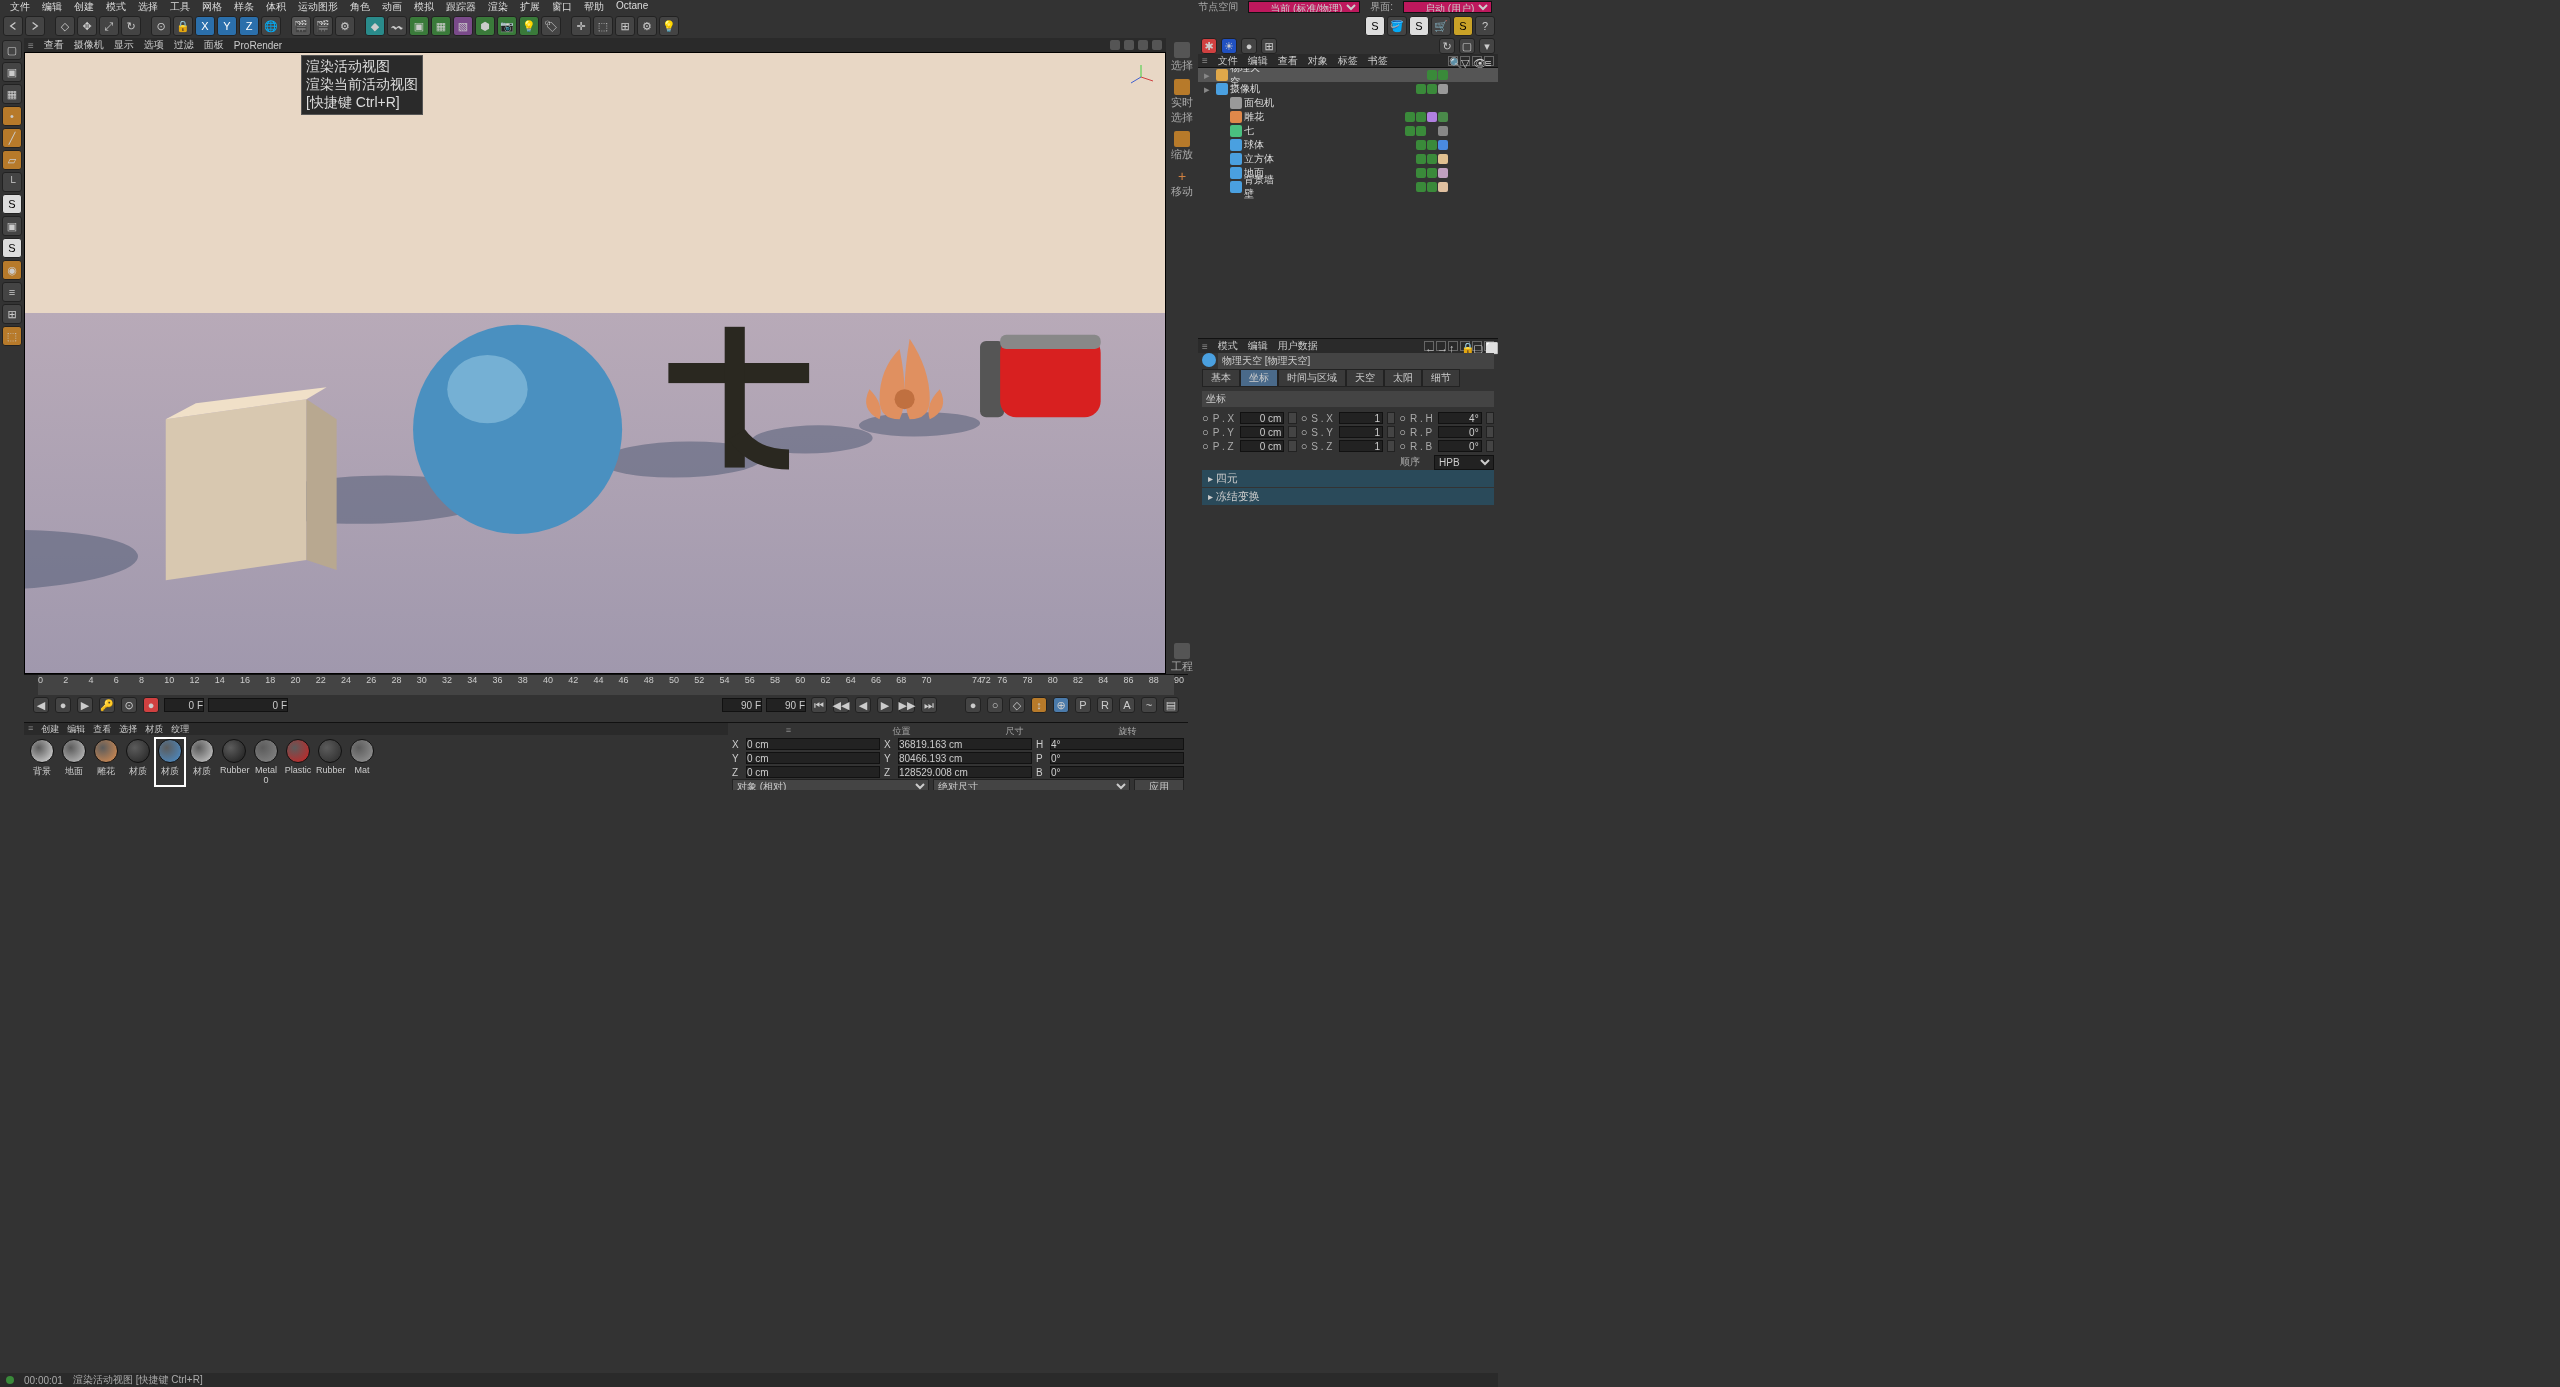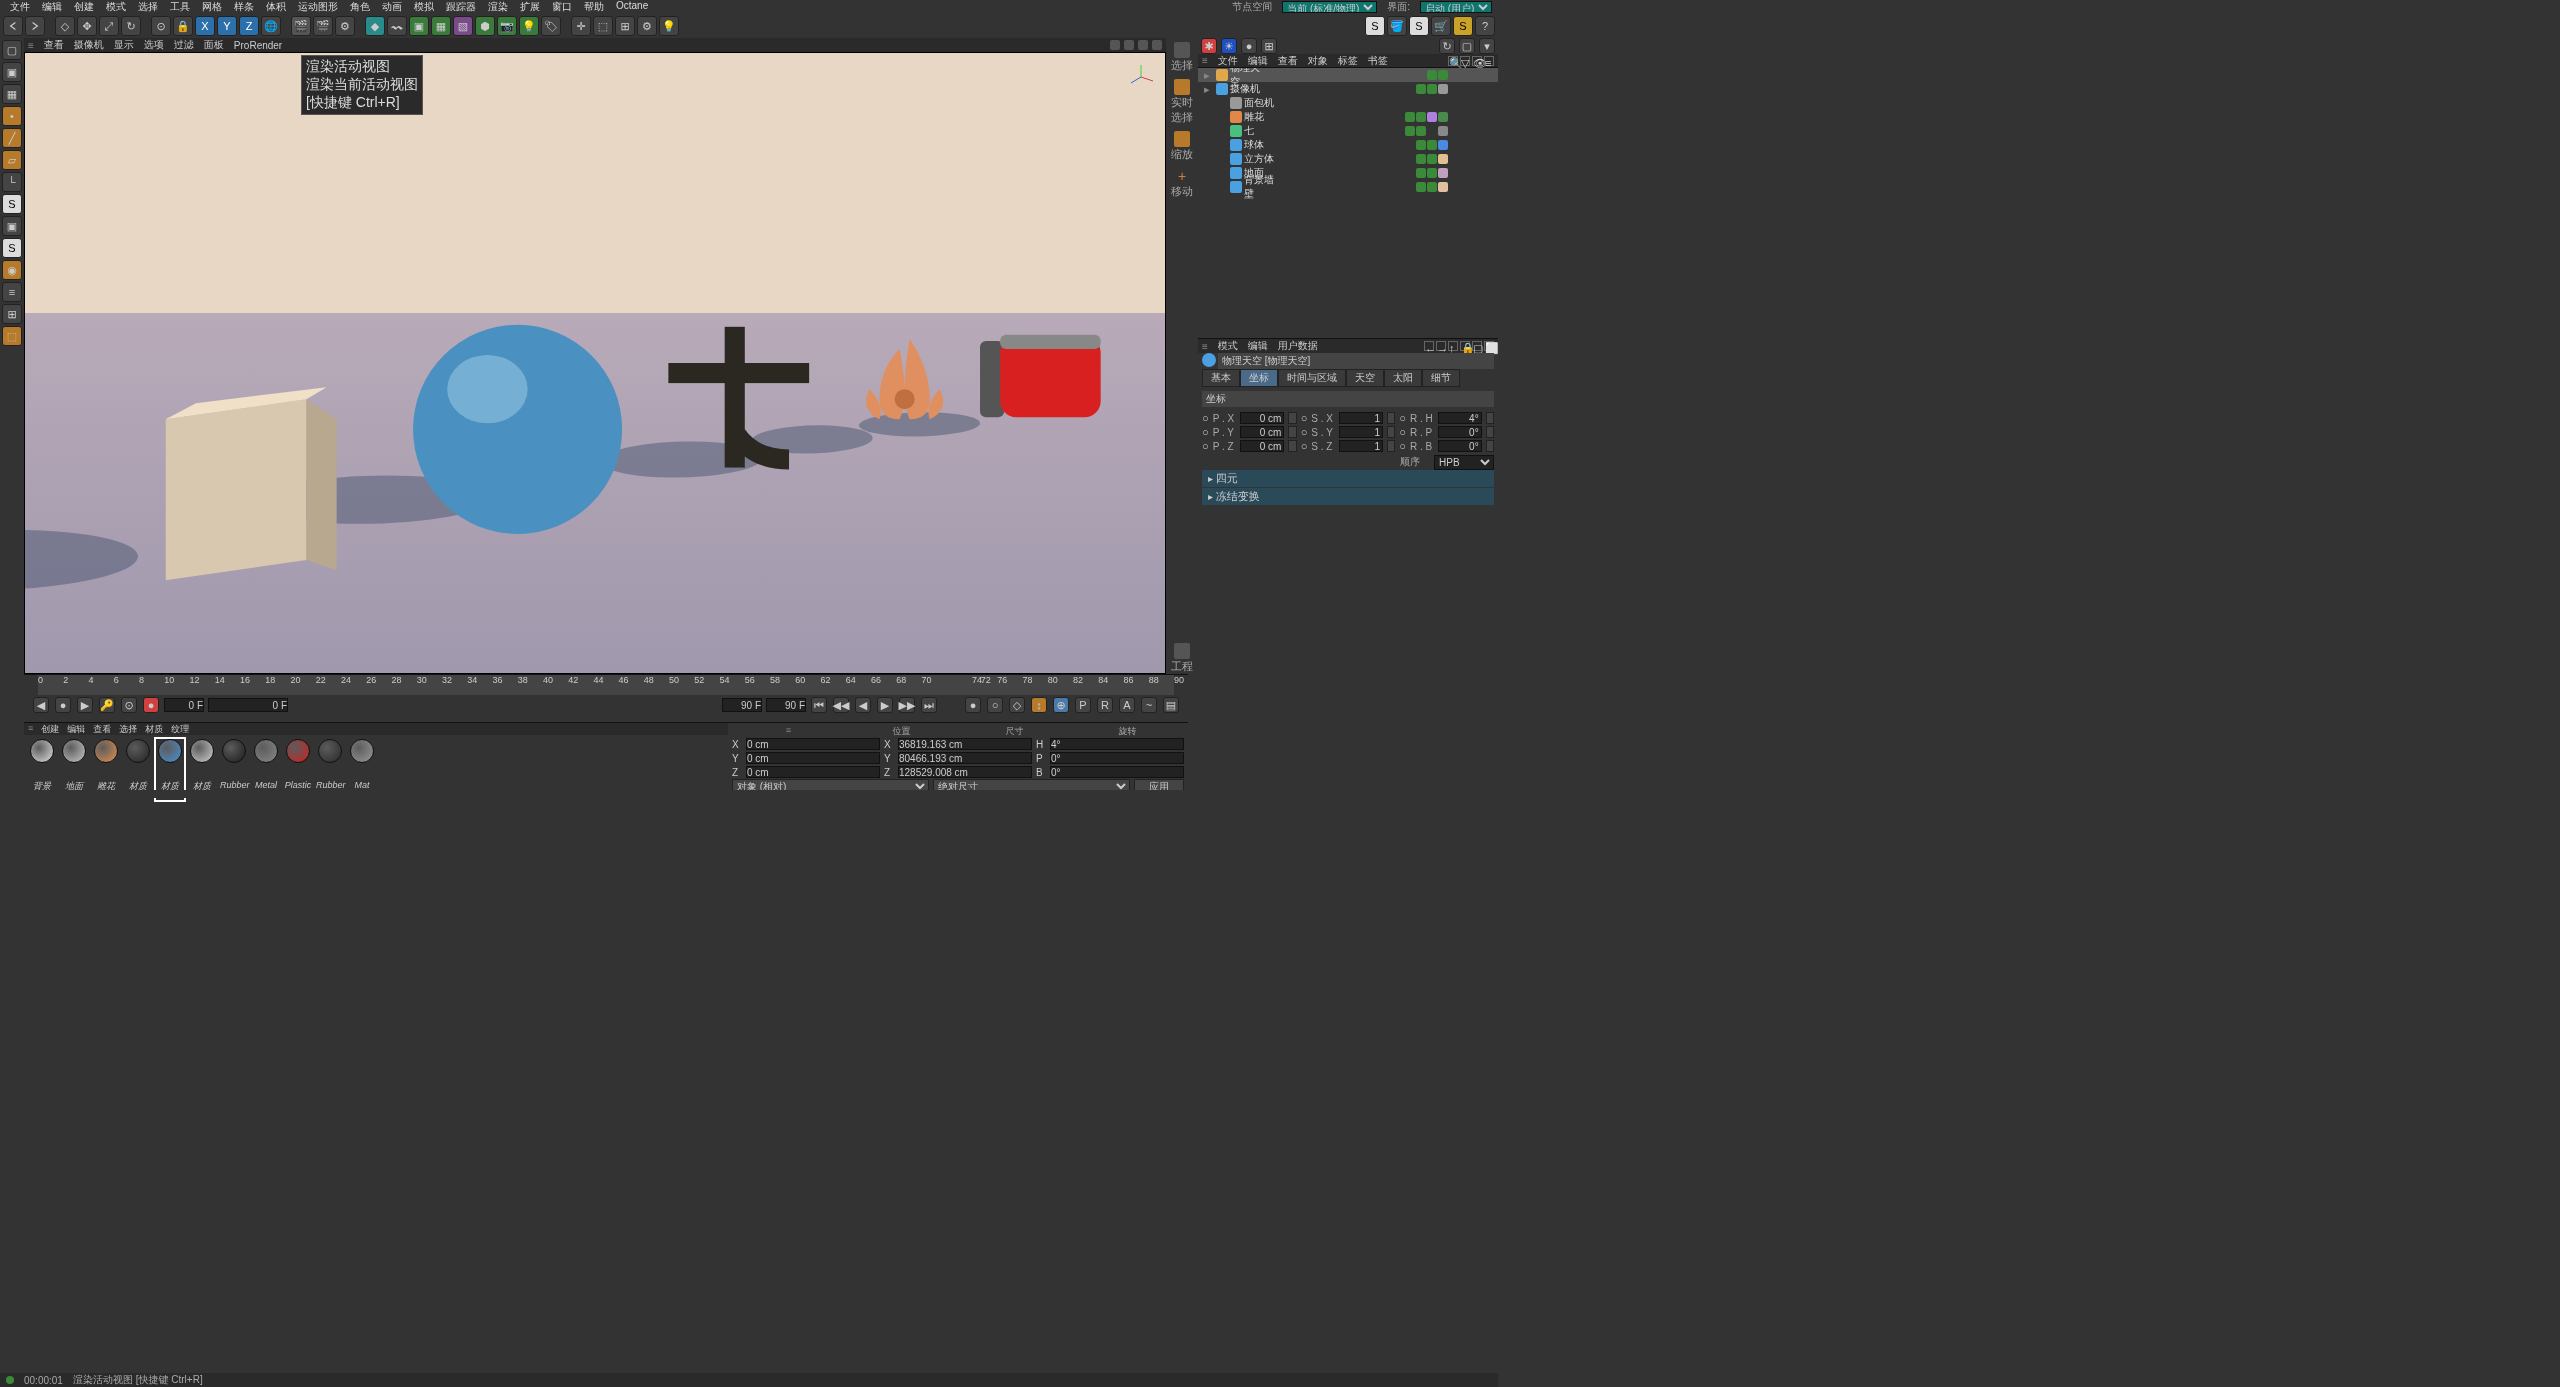--- a/index.html
+++ b/index.html
@@ -1,21 +1,21 @@
 <!DOCTYPE html>
 <html><head>
 <meta charset="utf-8">
 <style>
 * { margin: 0; padding: 0; box-sizing: border-box; font-family: "Microsoft YaHei", Arial, sans-serif; font-size: 11px; }
 body { background: #333; color: #ccc; overflow: hidden; width: 1498px; height: 812px; }
 .menubar { height: 14px; background: #333; display: flex; padding-left: 4px; }
 .menubar span { padding: 0 6px; font-size: 10px; color: #ddd; cursor: pointer; }
 .menubar .right { margin-left: auto; display: flex; align-items: center; gap: 4px; padding-right: 6px; }
 .menubar .right span { font-size: 10px; color: #aaa; }
-.menubar select { background: #0f766e; color: #ccc; border: 1px solid #111; font-size: 10px; height: 12px; }
+.menubar select { background: #be185d; color: #ccc; border: 1px solid #111; font-size: 10px; height: 12px; padding-left: 17px; }
 .toolbar { height: 24px; background: #333; display: flex; align-items: center; padding: 0 2px; }
 .tb-btn { width: 20px; height: 20px; margin: 0 1px; display: inline-flex; align-items: center; justify-content: center; background: #444; border: 1px solid #222; border-radius: 3px; cursor: pointer; }
 .tb-btn.blue { background: #2b6fab; }
 .tb-btn.green { background: #3a7a3a; }
 .tb-btn.teal { background: #2a8b8b; }
 .tb-btn.orange { background: #b77a2a; }
 .tb-btn.purple { background: #7a4a8a; }
 .tb-btn.yellow { background: #c9a227; }
 .tb-btn.sep { width: 6px; background: transparent; border: none; }
 .tb-btn svg { width: 12px; height: 12px; }
@@ -73,21 +73,21 @@
 .transport .tb-btn { width: 16px; height: 16px; }
 .transport .spacer { flex: 1; }
 .bottom-area { height: 68px; display: flex; background: #333; border-top: 1px solid #111; }
 .mat-panel { width: 908px; }
 .mat-tabs { height: 12px; display: flex; gap: 8px; padding: 0 4px; background: #2a2a2a; }
 .mat-tabs span { font-size: 9px; color: #ccc; cursor: pointer; }
 .mat-list { display: flex; gap: 4px; padding: 4px; }
 .mat-item { width: 28px; text-align: center; cursor: pointer; }
 .mat-ball { width: 24px; height: 24px; border-radius: 50%; margin: 0 auto; border: 1px solid #111; }
 .mat-item.sel { outline: 2px solid #fff; }
-.mat-label { font-size: 9px; color: #ccc; margin-top: 17px; font-style: italic; }
+.mat-label { font-size: 9px; color: #ccc; margin-top: 2px; }
 .coord-panel { flex: 1; background: #333; padding: 2px 4px; }
 .coord-panel .hdr { display: flex; height: 12px; }
 .coord-panel .hdr span { flex: 1; font-size: 9px; color: #aaa; text-align: center; }
 .coord-panel .crow { display: flex; height: 14px; gap: 4px; align-items: center; }
 .coord-panel .crow span { font-size: 10px; width: 10px; }
 .coord-panel .crow input { flex: 1; height: 12px; background: #222; border: 1px solid #111; color: #ccc; font-size: 10px; }
 .coord-panel select, .coord-panel button { height: 14px; background: #444; border: 1px solid #222; color: #ccc; font-size: 10px; }
 .status { height: 14px; background: #2a2a2a; display: flex; align-items: center; padding: 0 6px; gap: 10px; }
 .status .dot { width: 8px; height: 8px; border-radius: 50%; background: #3a8a3a; }
 .status span { font-size: 10px; color: #aaa; }

